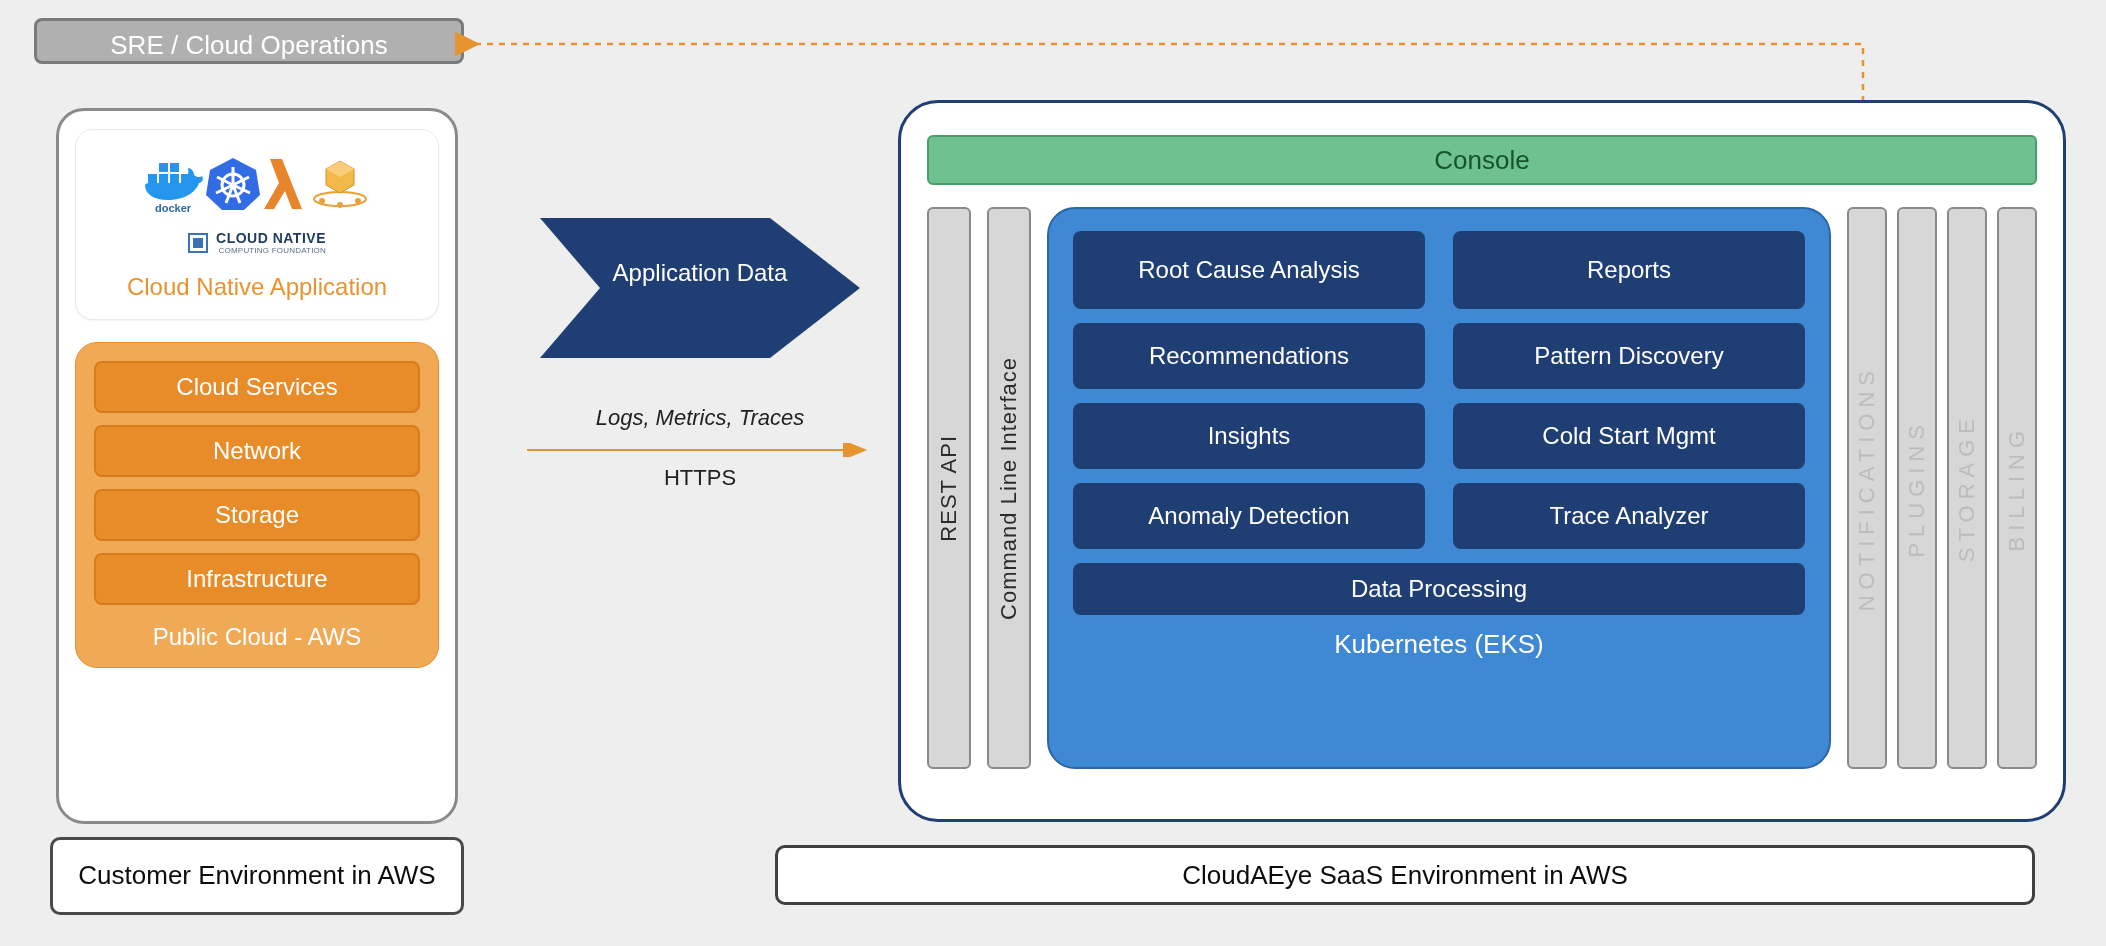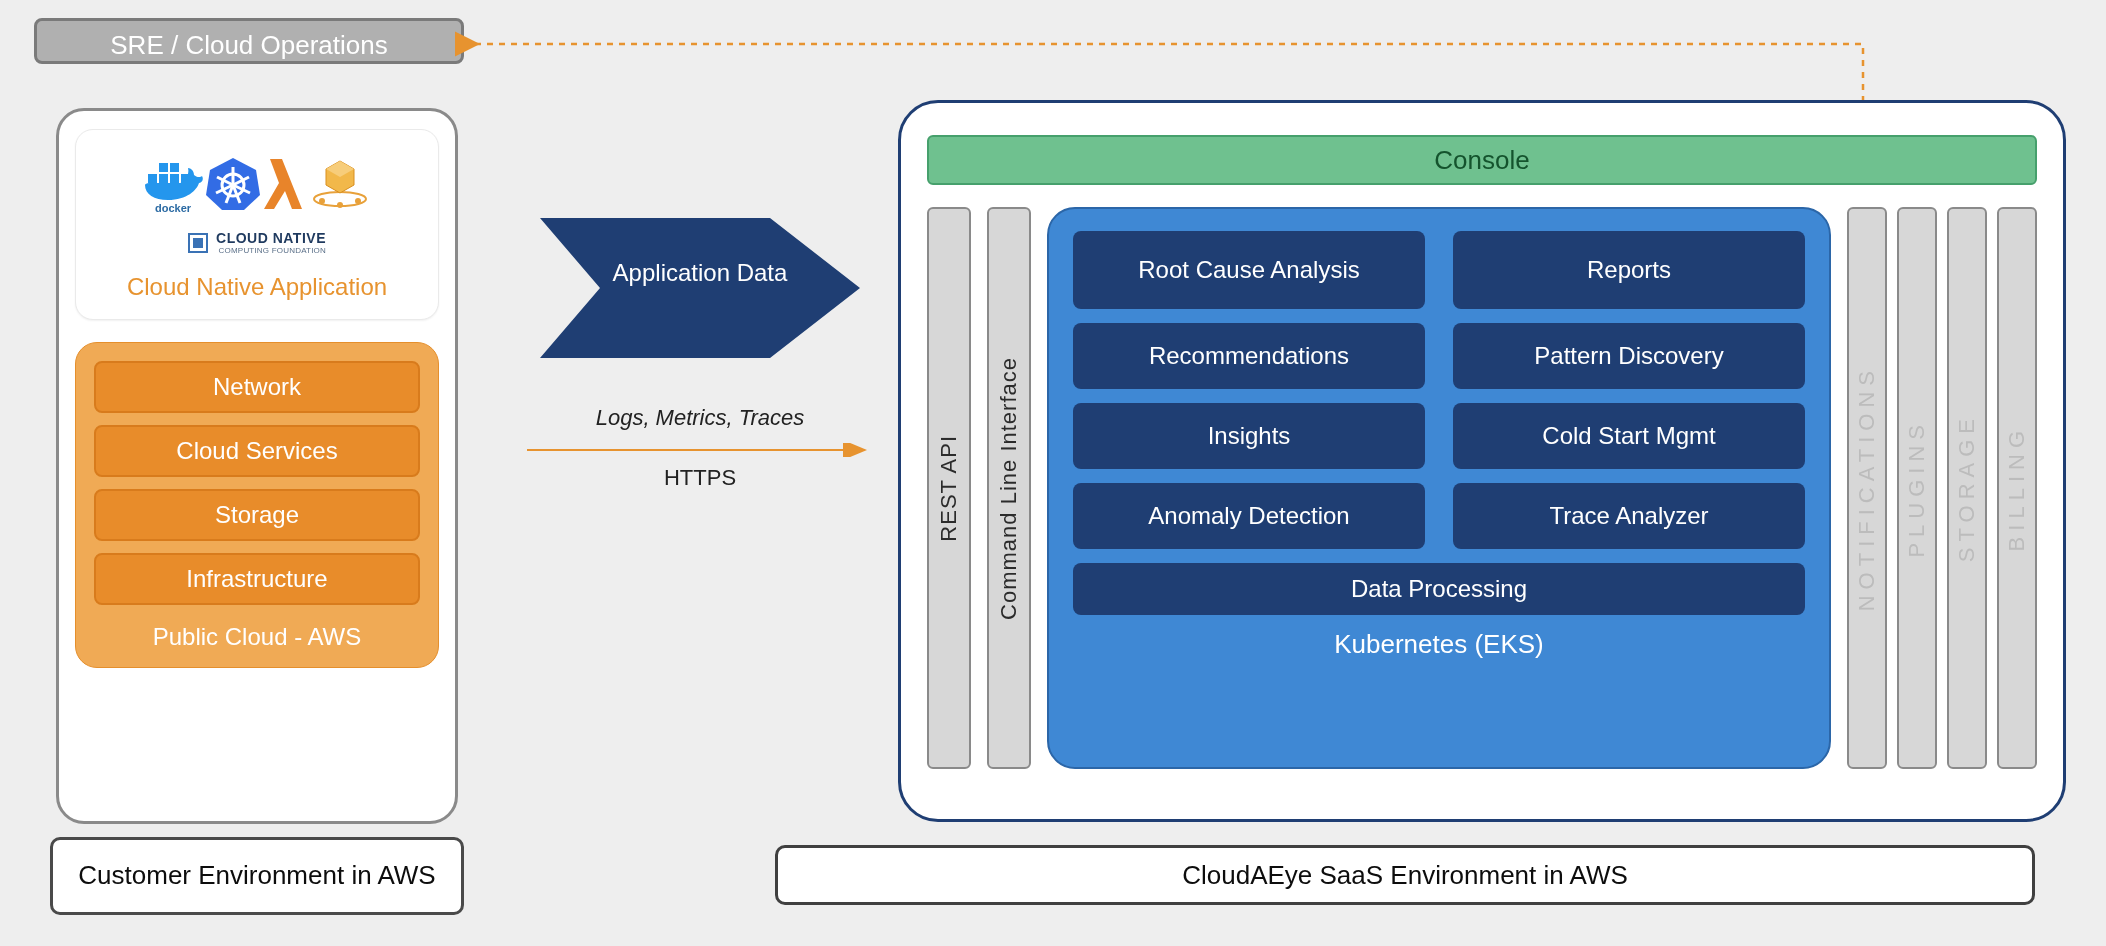--- a/index.html
+++ b/index.html
@@ -373,22 +373,22 @@
         </svg>
       <div>
         <span>CLOUD NATIVE</span>
         <span class="cncf-sub">COMPUTING FOUNDATION</span>
       </div>
     </div>
     <div class="cloud-native-title">Cloud Native Application</div>
   </div>
 
   <div class="public-cloud-box">
+    <div class="svc-pill">Cloud Services</div>
     <div class="svc-pill">Network</div>
-    <div class="svc-pill">Cloud Services</div>
     <div class="svc-pill">Storage</div>
     <div class="svc-pill">Infrastructure</div>
     <div class="public-cloud-title">Public Cloud - AWS</div>
   </div>
 </div>
 
 <div class="customer-label-box">
   <span>Customer Environment in AWS</span>
 </div>
 

